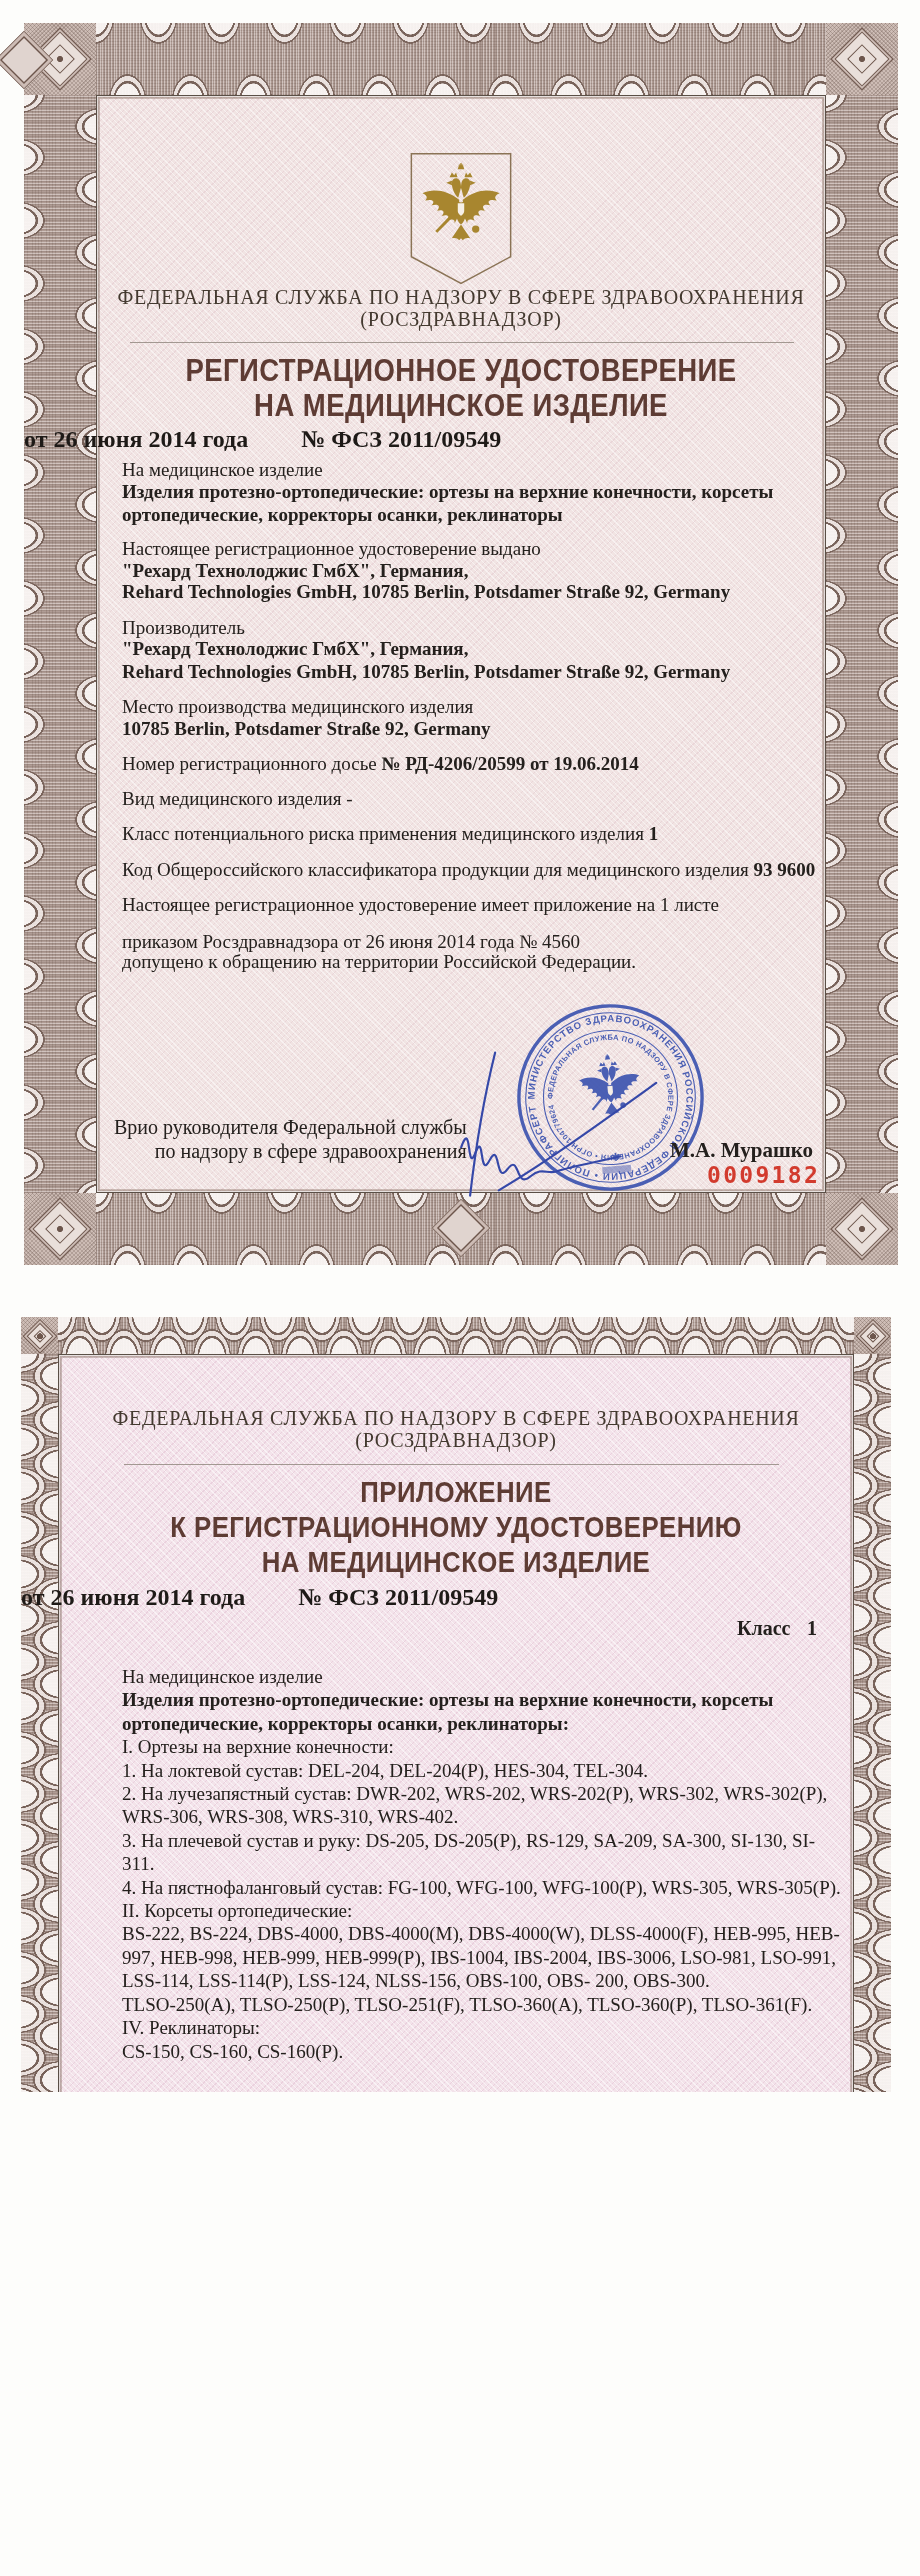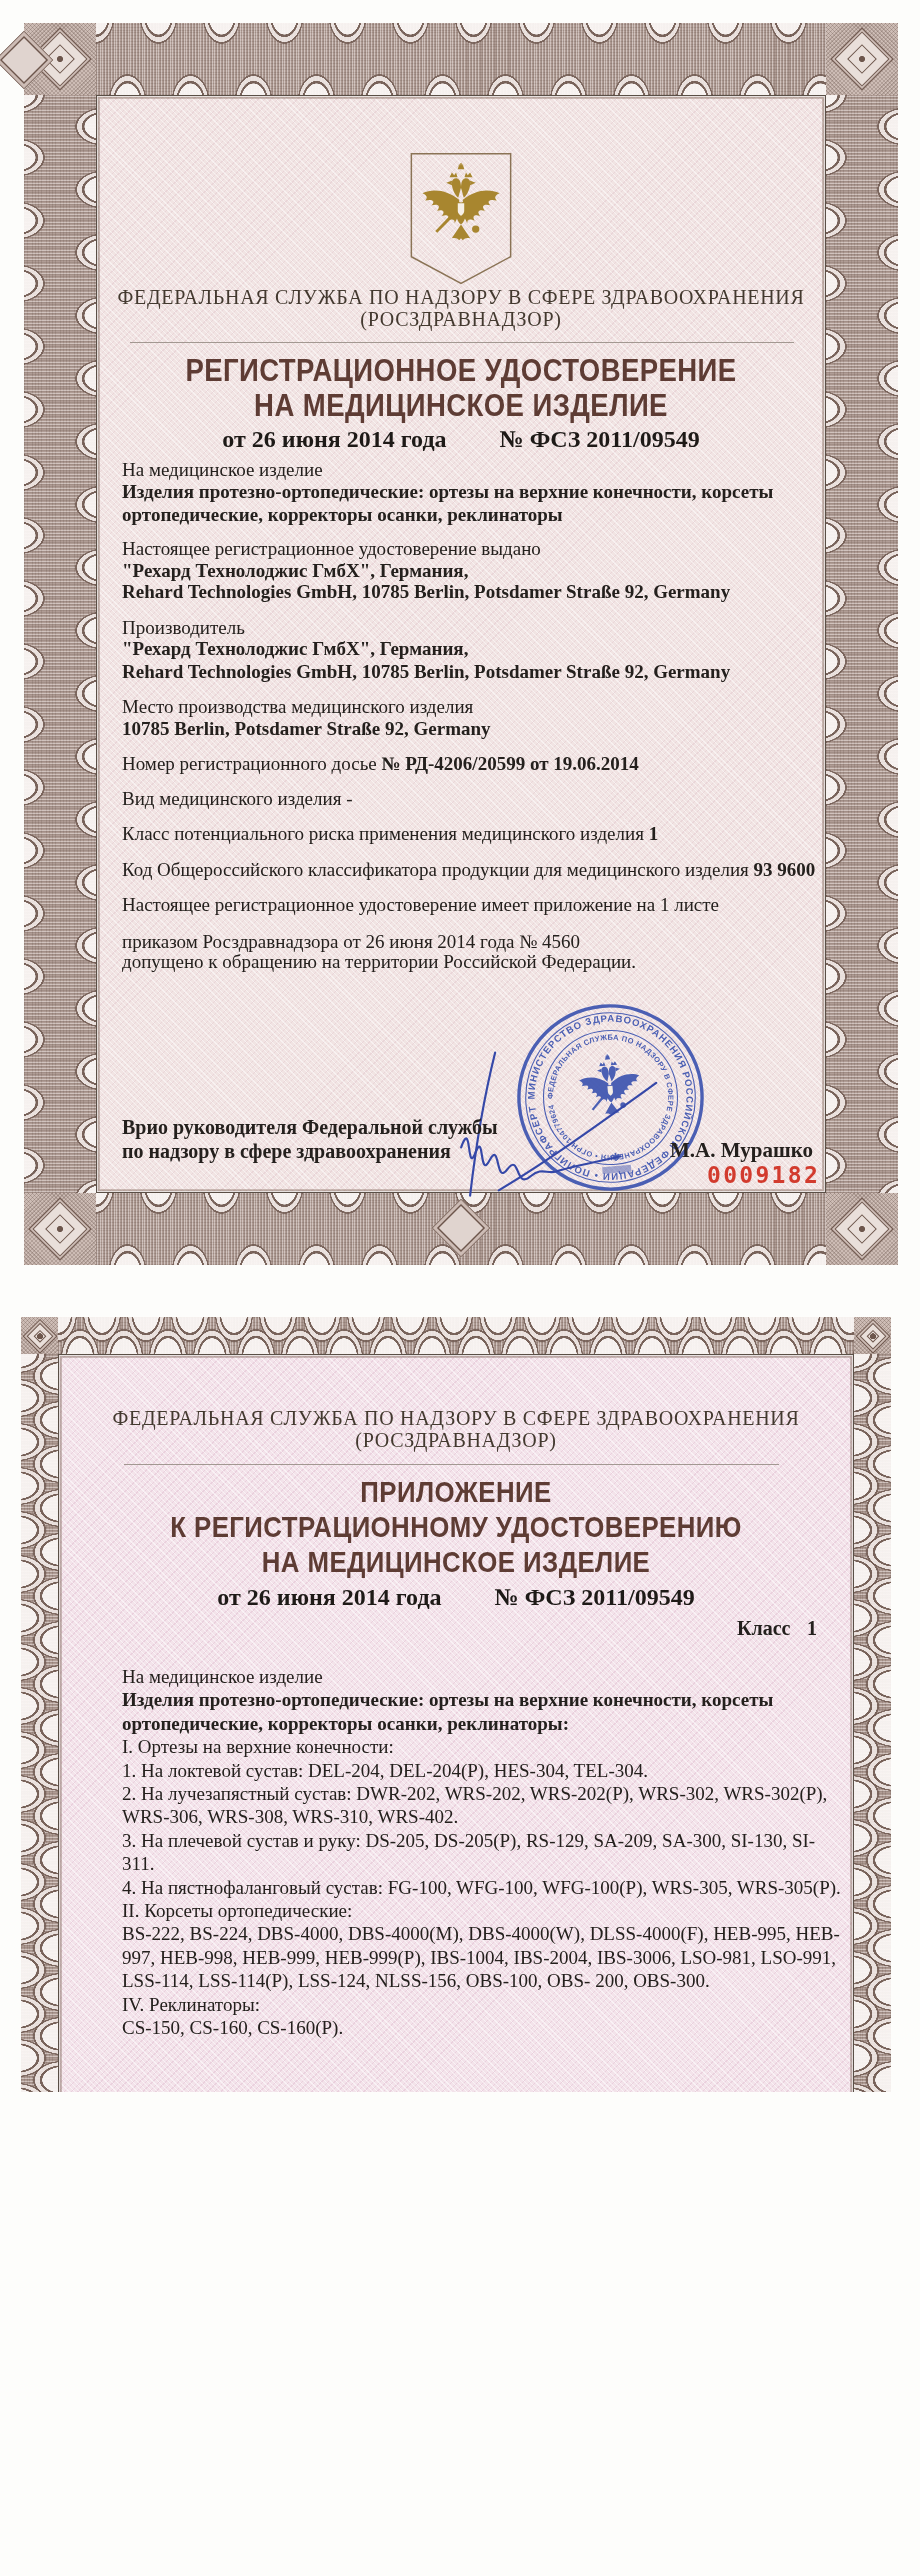--- a/index.html
+++ b/index.html
@@ -56,26 +56,26 @@
       repeating-linear-gradient(45deg, rgba(255,255,255,.55) 0 0.9px, transparent 0.9px 3.7px),
       repeating-linear-gradient(-45deg, rgba(219,178,200,.38) 0 0.9px, transparent 0.9px 4.6px);}
 
   
   .t{position:absolute;left:0;right:0;text-align:center;}
   .agency{font-size:20px;letter-spacing:0.7px;color:#43392f;}
   .doc-title{font-family:"Liberation Sans",sans-serif;font-weight:bold;color:#5e3c34;
       font-size:32px;transform:scaleX(.86);letter-spacing:0.5px;white-space:nowrap;}
   .page2 .doc-title{font-size:30px;}
   .rule{position:absolute;height:0;border-top:1.4px solid #8f857c;opacity:.8;}
-  .dateline{position:absolute;left:0;right:0;display:flex;justify-content:center;gap:53px;
+  .dateline{position:absolute;left:0;right:0;display:flex;gap:53px;
       font-weight:bold;font-size:24px;color:#1e1a17;}
   .p{position:absolute;left:98px;width:719px;font-size:19px;line-height:22.5px;}
   .b{font-weight:bold;}
   .sheet{position:absolute;right:74px;font-weight:bold;font-size:20px;display:flex;gap:16.6px;}
-  .sig-title{position:absolute;left:98px;font-weight:bold;font-size:20px;line-height:23.5px;}
+  .sig-title{position:absolute;left:90px;font-weight:normal;font-size:20px;line-height:23.5px;text-align:right;}
   .signer-name{position:absolute;font-weight:bold;font-size:21px;}
   .serial{position:absolute;font-family:"DejaVu Sans Mono",monospace;font-weight:bold;
       font-size:23px;color:#d23b2e;letter-spacing:2.3px;}
   .emblem{position:absolute;left:50%;transform:translateX(-50%);}
   .stamp{position:absolute;width:195px;height:195px;opacity:.92;}
   .sig-svg{position:absolute;}
   .list{position:absolute;left:101px;top:348px;width:721px;font-size:19px;line-height:23.4px;}
   .zmark{position:absolute;}
   .hidden-defs{position:absolute;width:0;height:0;overflow:hidden;}
 </style>
@@ -252,20 +252,21 @@
     <div class="list">
       <div>На медицинское изделие</div>
       <div class="b">Изделия протезно-ортопедические: ортезы на верхние конечности, корсеты ортопедические, корректоры осанки, реклинаторы:</div>
       <div>I. Ортезы на верхние конечности:</div>
       <div>1. На локтевой сустав: DEL-204, DEL-204(P), HES-304, TEL-304.</div>
       <div>2. На лучезапястный сустав: DWR-202, WRS-202, WRS-202(P), WRS-302, WRS-302(P), WRS-306, WRS-308, WRS-310, WRS-402.</div>
       <div>3. На плечевой сустав и руку: DS-205, DS-205(P), RS-129, SA-209, SA-300, SI-130, SI-311.</div>
       <div>4. На пястнофаланговый сустав: FG-100, WFG-100, WFG-100(P), WRS-305, WRS-305(P).</div>
       <div>II. Корсеты ортопедические:</div>
       <div>BS-222, BS-224, DBS-4000, DBS-4000(M), DBS-4000(W), DLSS-4000(F), HEB-995, HEB-997, HEB-998, HEB-999, HEB-999(P), IBS-1004, IBS-2004, IBS-3006, LSO-981, LSO-991, LSS-114, LSS-114(P), LSS-124, NLSS-156, OBS-100, OBS- 200, OBS-300.</div>
+      <div>TLSO-250(A), TLSO-250(P), TLSO-251(F), TLSO-360(A), TLSO-360(P), TLSO-361(F).</div>
       <div>IV. Реклинаторы:</div>
       <div>CS-150, CS-160, CS-160(P).</div>
     </div>
 
     <svg class="zmark" style="left:72px;top:793px" width="40" height="52" viewBox="0 0 44 56">
         <use href="#z-art"></use>
       </svg>
 
     <svg class="stamp" style="left:497px;top:1005px;width:201px;height:201px;transform:rotate(-14deg)" viewBox="0 0 230 230">
         <use href="#stamp-art"></use>

